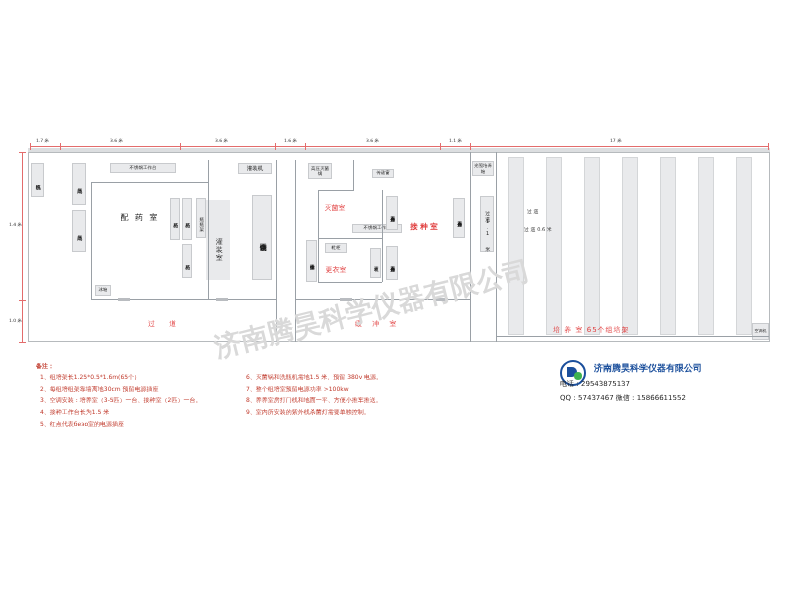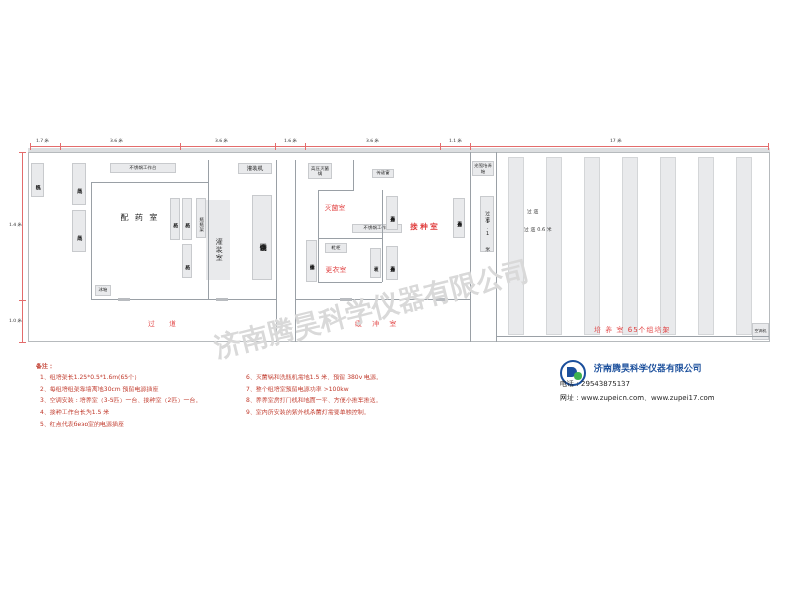--- a/index.html
+++ b/index.html
@@ -147,21 +147,21 @@
   <div class="corr" style="left:546px;top:157px;width:16px;height:178px;"></div>
   <div class="corr" style="left:584px;top:157px;width:16px;height:178px;"></div>
   <div class="corr" style="left:622px;top:157px;width:16px;height:178px;"></div>
   <div class="corr" style="left:660px;top:157px;width:16px;height:178px;"></div>
   <div class="corr" style="left:698px;top:157px;width:16px;height:178px;"></div>
   <div class="corr" style="left:736px;top:157px;width:16px;height:178px;"></div>
 
   <div class="tinylabel" style="left:527px;top:208px;font-size:5px;color:#333;">过 道</div>
   <div class="tinylabel" style="left:524px;top:226px;font-size:5px;color:#333;">过 道 0.6 米</div>
 
-  <div class="abs" style="left:594px;top:325px;color:#e03b3b;font-size:7px;letter-spacing:1px;white-space:nowrap;">培 养 室 65个组培架</div>
+  <div class="abs" style="left:553px;top:325px;color:#e03b3b;font-size:7px;letter-spacing:1px;white-space:nowrap;">培 养 室 65个组培架</div>
 
   <div class="room" style="left:752px;top:323px;width:17px;height:17px;font-size:4px;line-height:1.1;">空调机</div>
 
   <div class="wall" style="left:91px;top:182px;width:1px;height:118px;"></div>
   <div class="wall" style="left:91px;top:182px;width:117px;height:1px;"></div>
   <div class="wall" style="left:208px;top:160px;width:1px;height:140px;"></div>
   <div class="wall" style="left:276px;top:160px;width:1px;height:182px;"></div>
   <div class="wall" style="left:295px;top:160px;width:1px;height:182px;"></div>
   <div class="wall" style="left:295px;top:299px;width:175px;height:1px;"></div>
   <div class="wall" style="left:91px;top:299px;width:185px;height:1px;"></div>
@@ -202,16 +202,16 @@
   <div id="logo">
     <svg width="26" height="26" viewBox="0 0 26 26">
       <circle cx="13" cy="13" r="12" fill="none" stroke="#1b4f9c" stroke-width="2"></circle>
       <path d="M7 7 h5 a5 5 0 0 1 0 10 h-5 z" fill="#1b4f9c"></path>
       <circle cx="18" cy="16" r="4" fill="#3fb34f"></circle>
     </svg>
   </div>
   <div id="company">
     <div class="cname" style="margin-left:34px;">济南腾昊科学仪器有限公司</div>
     <div class="line">电话：29543875137</div>
-    <div class="line">网址：www.zupeicn.com、www.zupei17.com</div>
+    <div class="line">QQ：57437467  微信：15866611552</div>
   </div>
 
 </div>
 
 </body></html>

